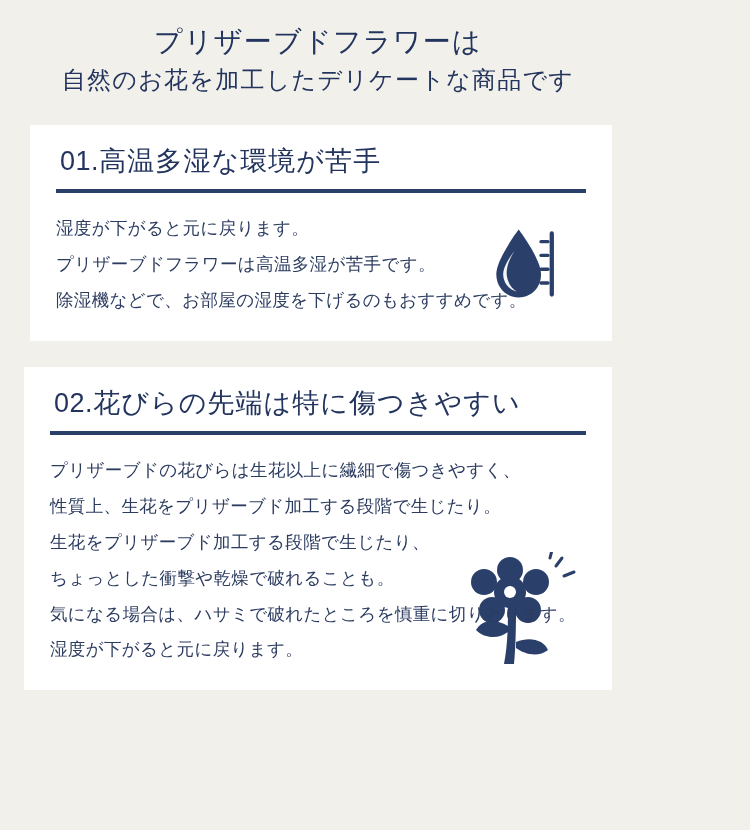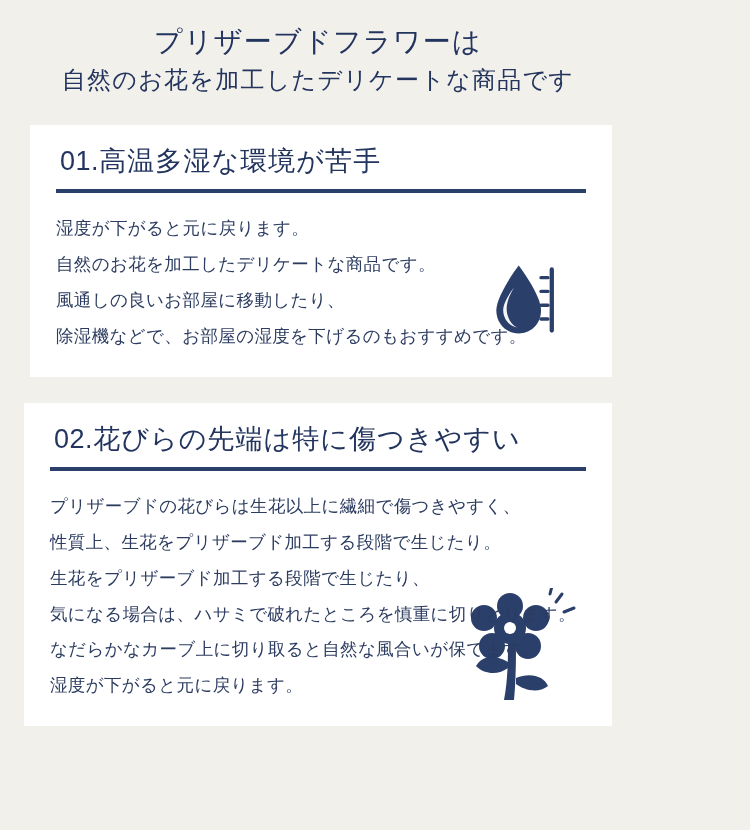--- a/index.html
+++ b/index.html
@@ -102,22 +102,21 @@
     <span class="hl-line l1">プリザーブドフラワーは</span>
     <span class="hl-line l2">自然のお花を加工したデリケートな商品です</span>
   </div>
 
   <div class="card first">
     <div class="card-title">
       <span class="num">01.</span><span>高温多湿な環境が苦手</span>
     </div>
     <div class="card-body">
       <p>湿度が下がると元に戻ります。</p>
-      <p>自然のお花を加工したデリケートな商品です。</p>
-      <p>風通しの良いお部屋に移動したり、</p>
+      <p>プリザーブドフラワーは高温多湿が苦手です。</p>
       <p>除湿機などで、お部屋の湿度を下げるのもおすすめです。</p>
     </div>
     <svg class="icon-drop" viewBox="0 0 100 100">
       <path d="M38 10 C38 10 12 44 12 62 C12 78 24 89 38 89 C52 89 64 78 64 62 C64 44 38 10 38 10 Z" fill="#2b3f6b"></path>
       <path d="M24 60 C24 50 30 40 33 35 C26 44 20 54 20 62 C20 72 27 80 36 82 C29 78 24 70 24 60 Z" fill="#ffffff" opacity="0.95"></path>
       <rect x="74" y="12" width="5" height="76" rx="2.5" fill="#2b3f6b"></rect>
       <rect x="62" y="22" width="12" height="4" rx="2" fill="#2b3f6b"></rect>
       <rect x="62" y="38" width="12" height="4" rx="2" fill="#2b3f6b"></rect>
       <rect x="62" y="54" width="12" height="4" rx="2" fill="#2b3f6b"></rect>
       <rect x="62" y="70" width="12" height="4" rx="2" fill="#2b3f6b"></rect>
@@ -125,22 +124,22 @@
   </div>
 
   <div class="card">
     <div class="card-title">
       <span class="num">02.</span><span>花びらの先端は特に傷つきやすい</span>
     </div>
     <div class="card-body">
       <p>プリザーブドの花びらは生花以上に繊細で傷つきやすく、</p>
       <p>性質上、生花をプリザーブド加工する段階で生じたり。</p>
       <p>生花をプリザーブド加工する段階で生じたり、</p>
+      <p>ちょっとした衝撃や乾燥で破れることも。</p>
       <p>気になる場合は、ハサミで破れたところを慎重に切りとります。</p>
-      <p>なだらかなカーブ上に切り取ると自然な風合いが保てます。</p>
       <p>湿度が下がると元に戻ります。</p>
     </div>
     <svg class="icon-flower" viewBox="0 0 120 120">
       <g fill="#2b3f6b">
         <circle cx="46" cy="18" r="13"></circle>
         <circle cx="72" cy="30" r="13"></circle>
         <circle cx="20" cy="30" r="13"></circle>
         <circle cx="28" cy="58" r="13"></circle>
         <circle cx="64" cy="58" r="13"></circle>
         <circle cx="46" cy="40" r="16"></circle>

